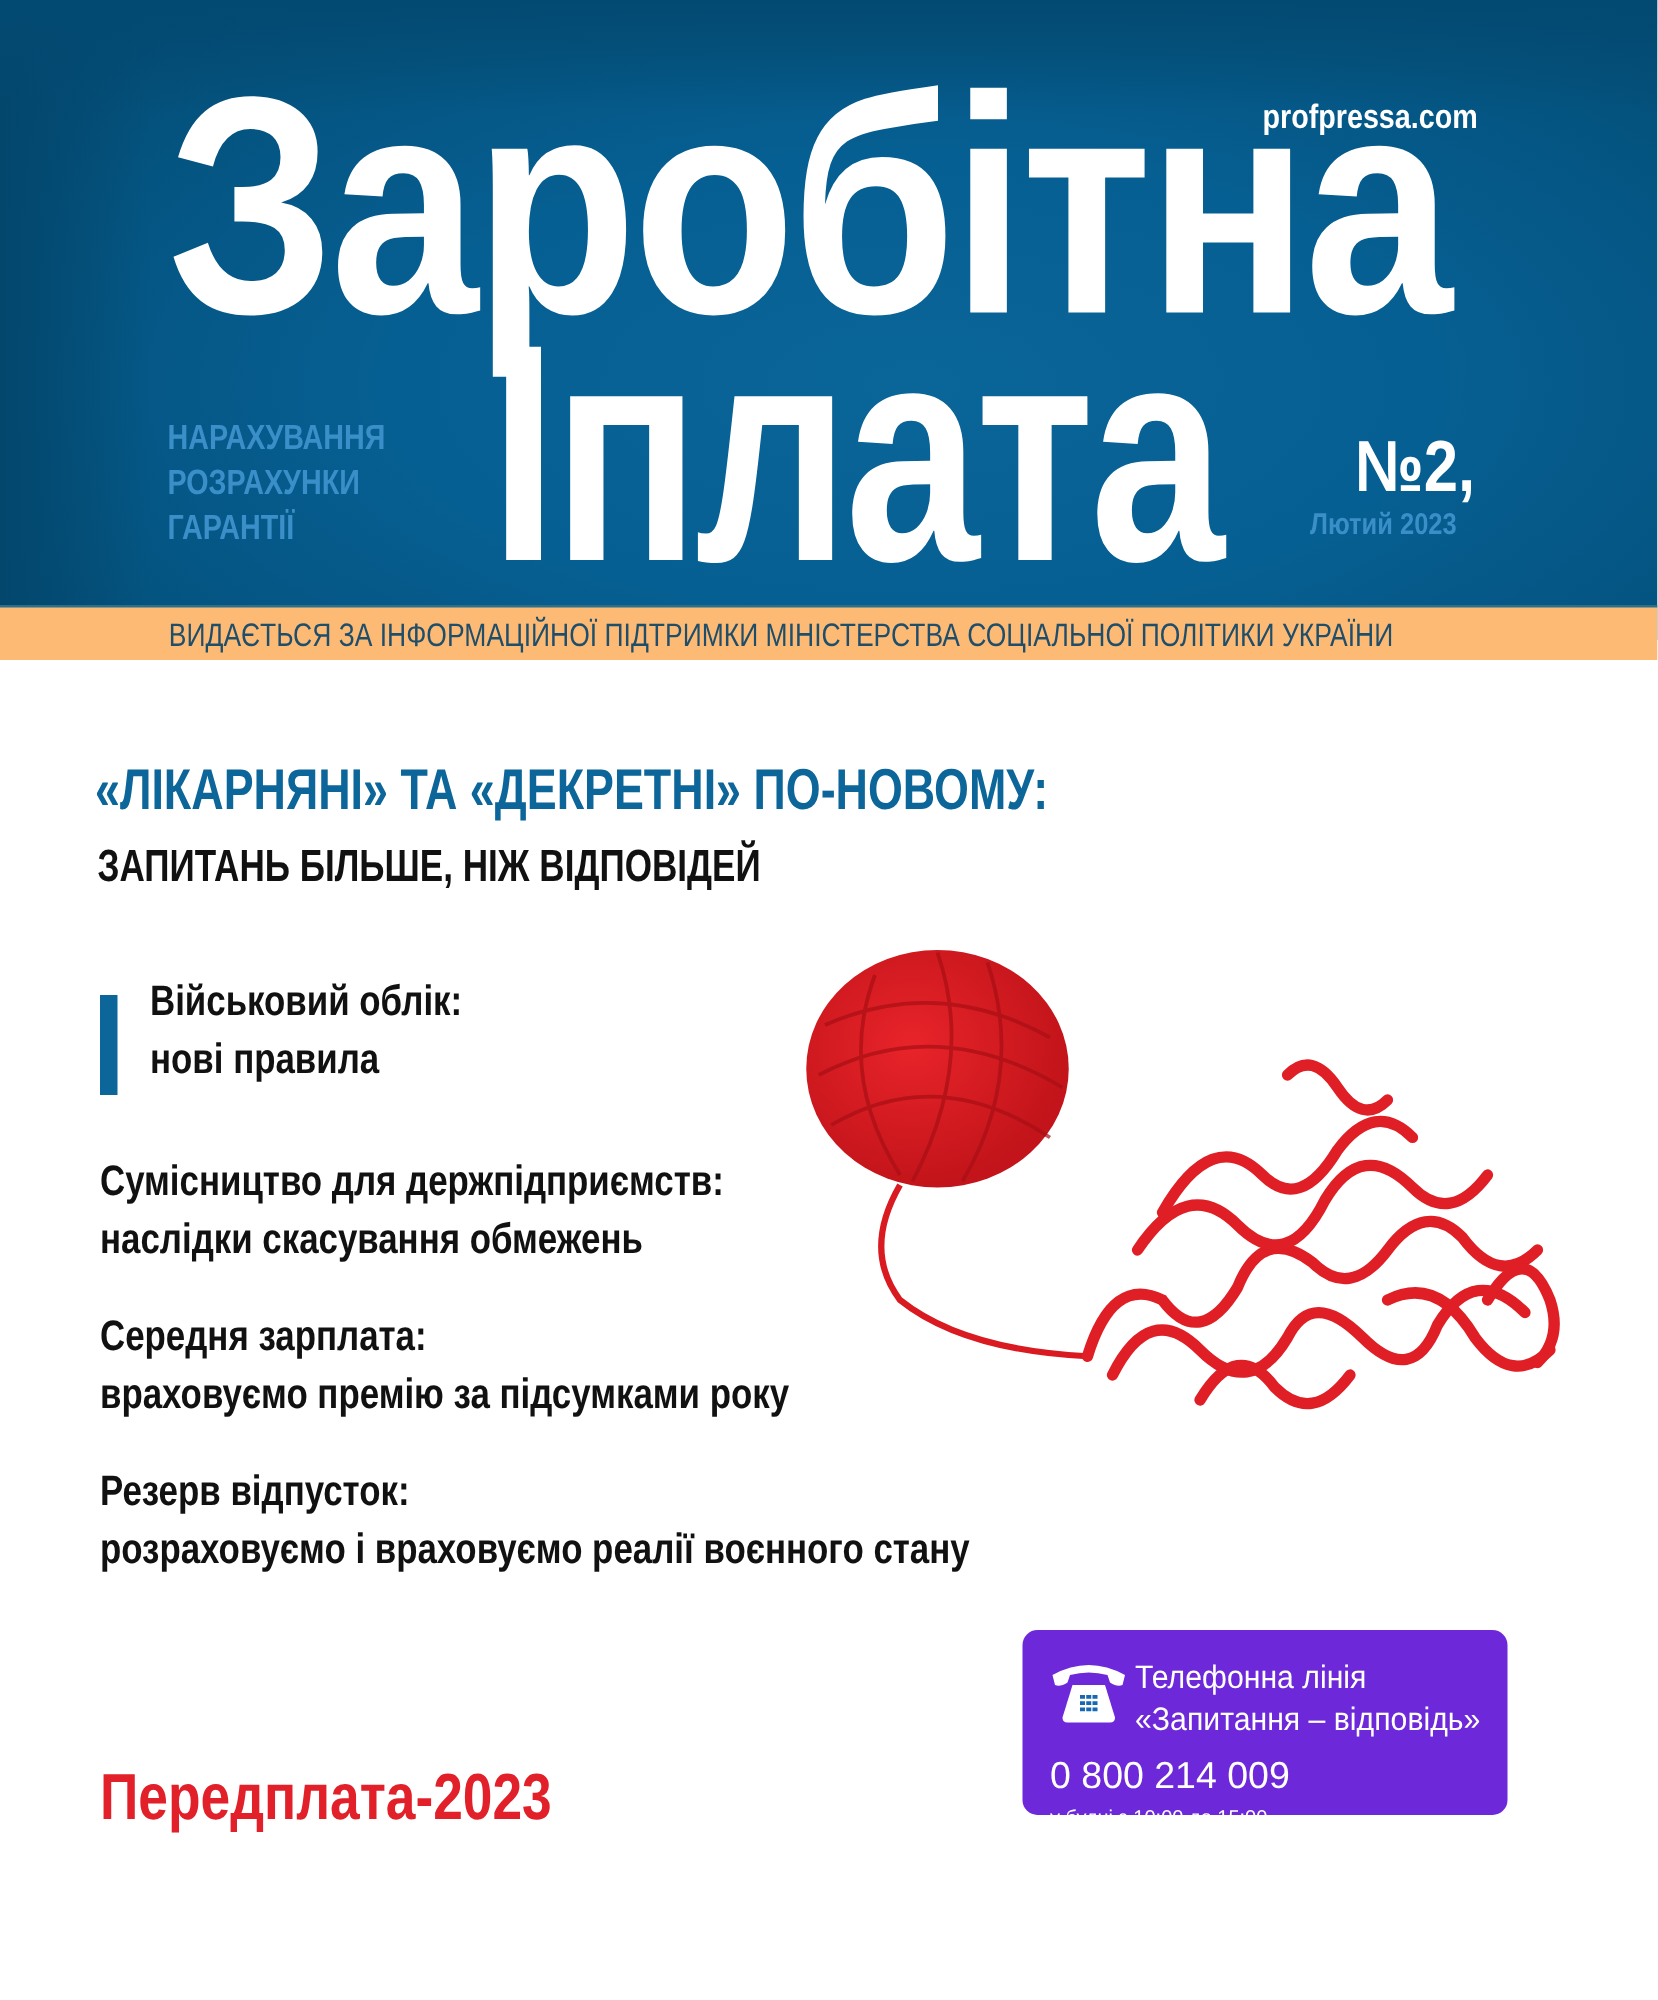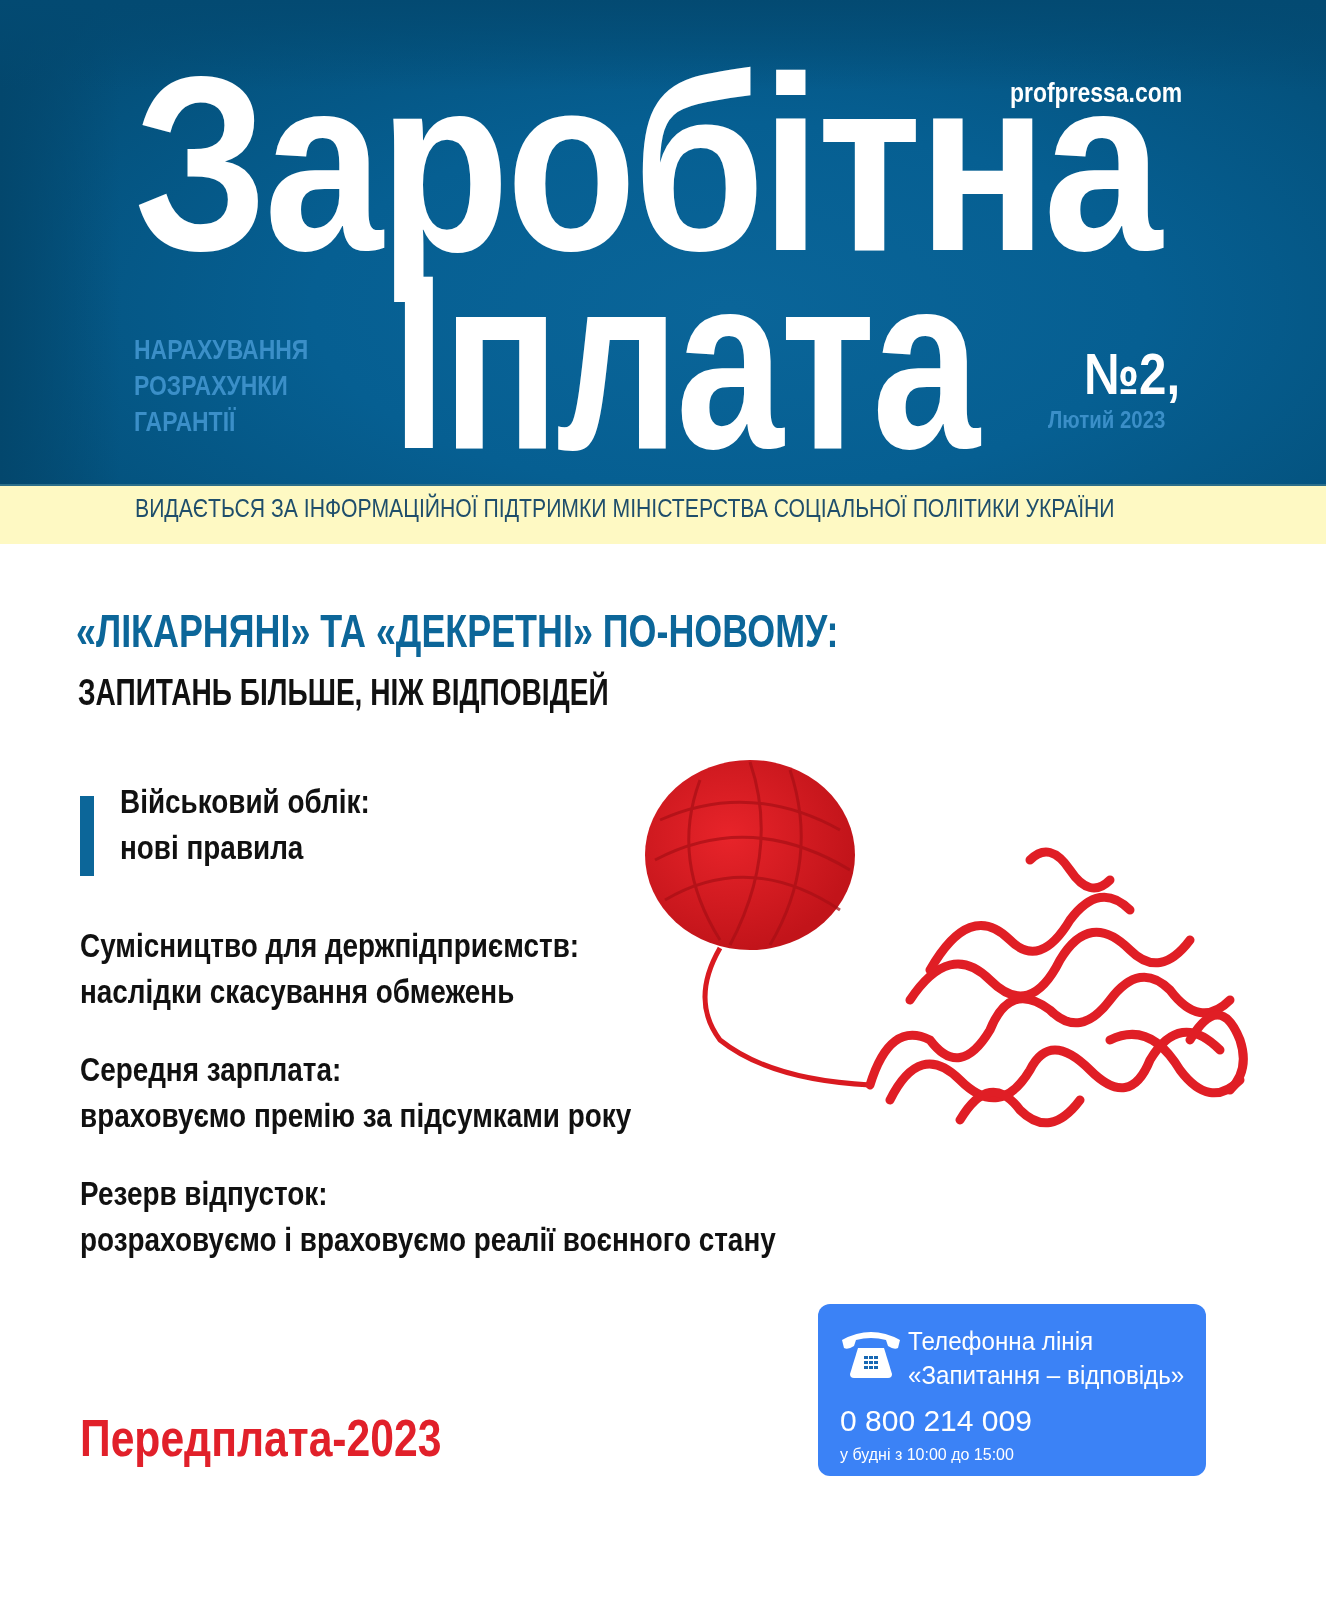--- a/index.html
+++ b/index.html
@@ -48,22 +48,22 @@
     color:#ffffff; font-weight:bold; font-size:58px; line-height:58px;
     transform:scaleX(0.85); transform-origin:left top;
   }
   .issue-date {
     position:absolute; left:1048px; top:406px; z-index:3;
     color:#3b8fc8; font-weight:bold; font-size:24px;
     transform:scaleX(0.85); transform-origin:left top;
   }
 
   .banner {
-    position:absolute; left:0; top:484px; width:1326px; height:60px;
-    background:#fef9c3; border-top:2px solid #2c6f8a;
+    position:absolute; left:0; top:484px; width:1326px; height:44px;
+    background:#fdba74; border-top:2px solid #2c6f8a;
   }
   .banner-text {
     position:absolute; left:135px; top:7px; white-space:nowrap;
     color:#1f4e6b; font-size:26px; font-family:"Liberation Sans", sans-serif;
     transform:scaleX(0.815); transform-origin:left top;
   }
 
   .headline {
     position:absolute; left:76px; top:604px; white-space:nowrap;
     color:#0c6699; font-weight:bold; font-size:46px;
@@ -84,22 +84,22 @@
   }
   .article div { display:block; }
 
   .promo {
     position:absolute; left:80px; top:1408px; white-space:nowrap;
     color:#e1202a; font-weight:bold; font-size:52px;
     transform:scaleX(0.82); transform-origin:left top;
   }
 
   .hotline {
-    position:absolute; left:818px; top:1304px; width:388px; height:172px;
-    background:#3b82f6; border-radius:12px; color:#ffffff;
+    position:absolute; left:818px; top:1304px; width:388px; height:148px;
+    background:#6d28d9; border-radius:12px; color:#ffffff;
   }
   .hotline-icon { position:absolute; left:20px; top:22px; width:66px; height:54px; }
   .hotline-title {
     position:absolute; left:90px; top:20px; font-size:26px; line-height:34px; white-space:nowrap;
     font-family:"Liberation Sans", sans-serif; transform:scaleX(0.93); transform-origin:left top;
   }
   .hotline-number {
     position:absolute; left:22px; top:100px; font-size:30px; font-weight:normal; white-space:nowrap;
   }
   .hotline-hours {

